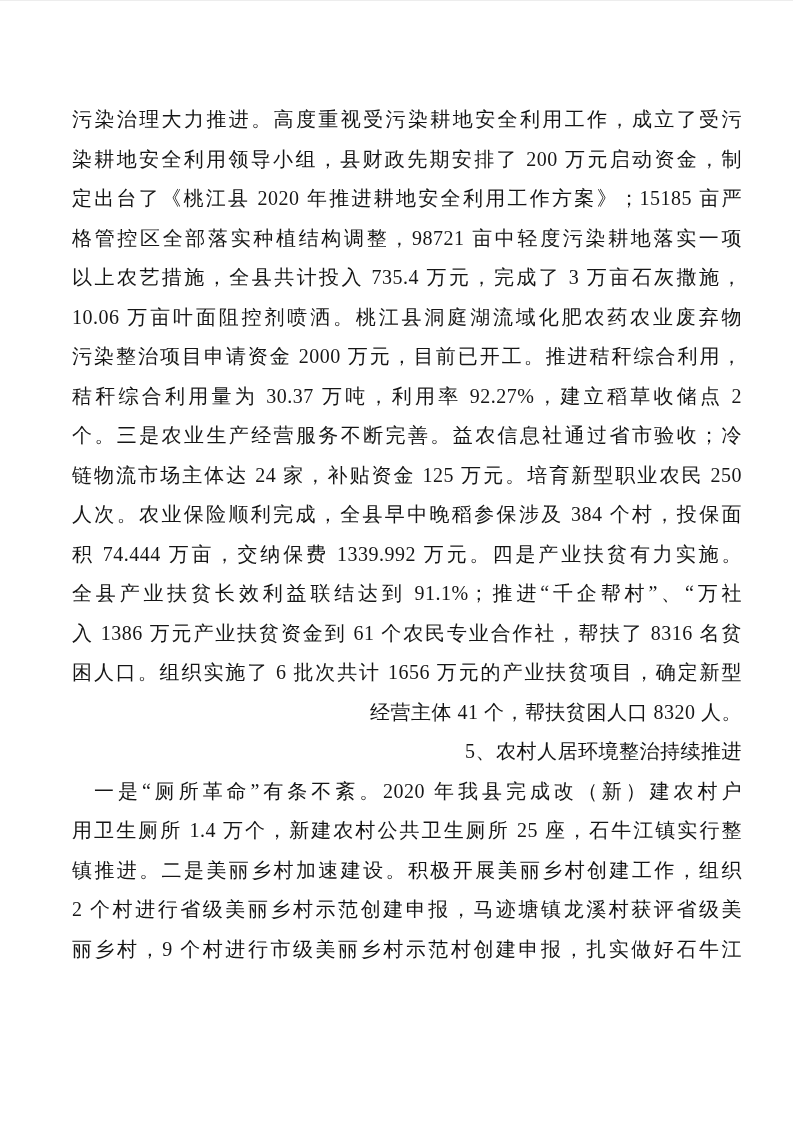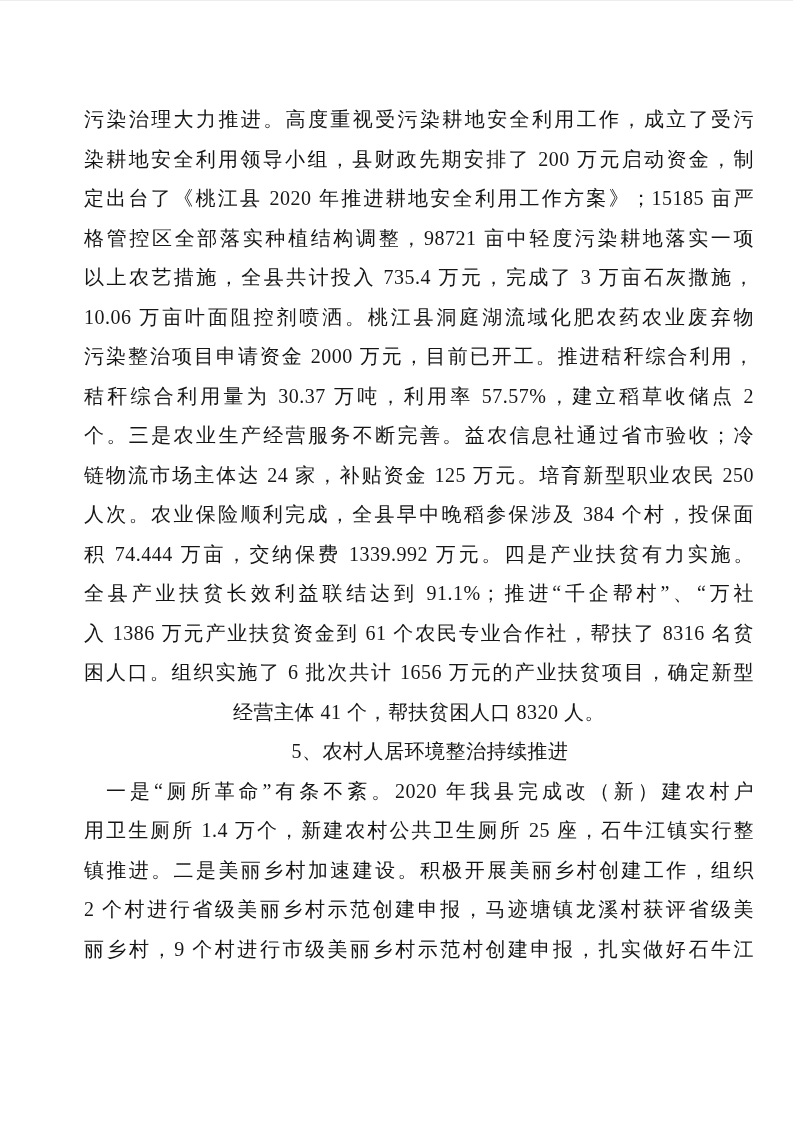--- a/index.html
+++ b/index.html
@@ -12,53 +12,53 @@
   .page {
     position: relative;
     width: 793px;
     height: 1122px;
     background: #ffffff;
     border-top: 1px solid rgba(0,0,0,0.07);
     padding: 99px 51px 0 72px;
     font-family: "Liberation Serif", "DejaVu Serif", serif;
     color: #161616;
   }
-  .doc-body { width: 670px; margin-left: 12px; }
+  .doc-body { width: 670px; }
   .para { display: block; }
   .line {
     display: block;
     height: 39.5px;
     line-height: 39.5px;
     font-size: 20px;
     overflow: hidden;
     text-align: justify;
     text-align-last: justify;
     text-justify: inter-character;
     letter-spacing: 0.5px;
   }
   .line.no-justify {
-    text-align: center;
+    text-align: right;
     text-align-last: auto;
   }
   .line.indent { padding-left: 22px; }
 </style>
 </head>
 <body>
 
 <div class="page">
   <div class="doc-body">
       <div class="para">
         <div class="line">污染治理大力推进。高度重视受污染耕地安全利用工作，成立了受污</div>
         <div class="line">染耕地安全利用领导小组，县财政先期安排了 200 万元启动资金，制</div>
         <div class="line">定出台了《桃江县 2020 年推进耕地安全利用工作方案》；15185 亩严</div>
         <div class="line">格管控区全部落实种植结构调整，98721 亩中轻度污染耕地落实一项</div>
         <div class="line">以上农艺措施，全县共计投入 735.4 万元，完成了 3 万亩石灰撒施，</div>
         <div class="line">10.06 万亩叶面阻控剂喷洒。桃江县洞庭湖流域化肥农药农业废弃物</div>
         <div class="line">污染整治项目申请资金 2000 万元，目前已开工。推进秸秆综合利用，</div>
-        <div class="line">秸秆综合利用量为 30.37 万吨，利用率 57.57%，建立稻草收储点 2</div>
+        <div class="line">秸秆综合利用量为 30.37 万吨，利用率 92.27%，建立稻草收储点 2</div>
         <div class="line">个。三是农业生产经营服务不断完善。益农信息社通过省市验收；冷</div>
         <div class="line">链物流市场主体达 24 家，补贴资金 125 万元。培育新型职业农民 250</div>
         <div class="line">人次。农业保险顺利完成，全县早中晚稻参保涉及 384 个村，投保面</div>
         <div class="line">积 74.444 万亩，交纳保费 1339.992 万元。四是产业扶贫有力实施。</div>
         <div class="line">全县产业扶贫长效利益联结达到 91.1%；推进“千企帮村”、“万社</div>
         <div class="line">入 1386 万元产业扶贫资金到 61 个农民专业合作社，帮扶了 8316 名贫</div>
         <div class="line">困人口。组织实施了 6 批次共计 1656 万元的产业扶贫项目，确定新型</div>
         <div class="line no-justify">经营主体 41 个，帮扶贫困人口 8320 人。</div>
       </div>
       <div class="para">

